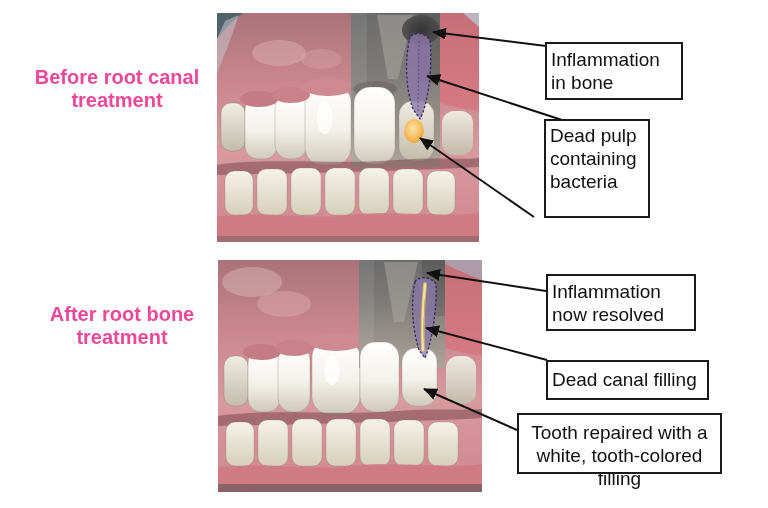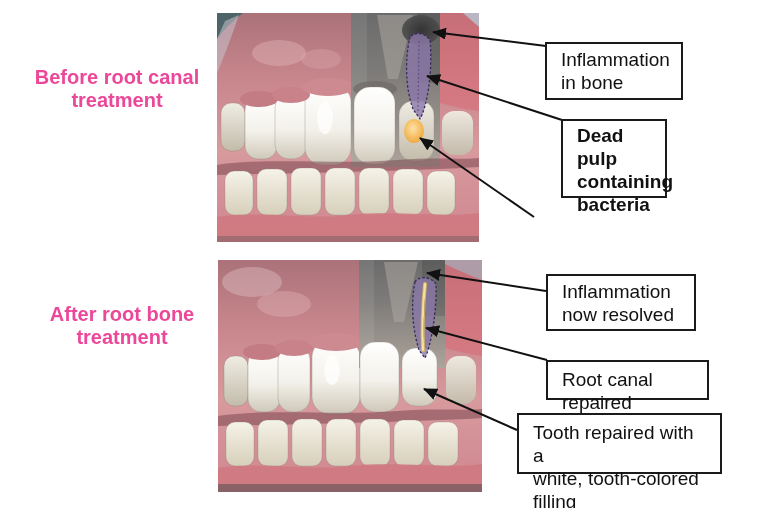--- a/index.html
+++ b/index.html
@@ -10,21 +10,21 @@
   .side-label{
     position:absolute;width:206px;text-align:center;
     font-size:20px;font-weight:bold;line-height:23px;
     white-space:pre-line;color:#ec4899;
   }
   .photo{position:absolute;z-index:1;}
   .photo svg{display:block;}
   .arrow-layer{position:absolute;left:0;top:0;width:768px;height:508px;z-index:3;pointer-events:none;}
   .callout{
     position:absolute;z-index:4;background:#ffffff;border:2px solid #1a1a1a;
-    box-sizing:border-box;font-size:19px;line-height:23px;padding:4px 14px;
+    box-sizing:border-box;font-size:19px;line-height:23px;padding:4px 4px;
     white-space:pre-line;color:#111;
   }
 </style>
 </head>
 <body>
 
 <div class="canvas">
 
   <div class="side-label" style="left:14px;top:66px;">Before root canal
 treatment</div>
@@ -181,24 +181,24 @@
     <line x1="546" y1="46" x2="433" y2="32" stroke="#111" stroke-width="2" marker-end="url(#ah)"></line>
     <line x1="562" y1="120" x2="427" y2="76" stroke="#111" stroke-width="2" marker-end="url(#ah)"></line>
     <line x1="534" y1="217" x2="420" y2="138" stroke="#111" stroke-width="2" marker-end="url(#ah)"></line>
     <line x1="546" y1="291" x2="427" y2="273" stroke="#111" stroke-width="2" marker-end="url(#ah)"></line>
     <line x1="547" y1="360" x2="426" y2="328" stroke="#111" stroke-width="2" marker-end="url(#ah)"></line>
     <line x1="517" y1="430" x2="424" y2="389" stroke="#111" stroke-width="2" marker-end="url(#ah)"></line>
   </svg>
 
   <div class="callout" style="left:545px;top:42px;width:138px;height:58px;">Inflammation
 in bone</div>
-  <div class="callout" style="left:561px;top:119px;width:106px;height:79px;padding-top:3px;font-weight:bold;">Dead pulp
+  <div class="callout" style="left:544px;top:119px;width:106px;height:99px;padding-top:3px;">Dead pulp
 containing
 bacteria</div>
 
   <div class="callout" style="left:546px;top:274px;width:150px;height:57px;">Inflammation
 now resolved</div>
-  <div class="callout" style="left:546px;top:360px;width:163px;height:40px;padding-top:6px;">Root canal repaired</div>
-  <div class="callout" style="left:517px;top:413px;width:205px;height:61px;padding-top:6px;">Tooth repaired with a
+  <div class="callout" style="left:546px;top:360px;width:163px;height:40px;padding-top:6px;">Dead canal filling</div>
+  <div class="callout" style="left:517px;top:413px;width:205px;height:61px;padding-top:6px;text-align:center;">Tooth repaired with a
 white, tooth-colored
 filling</div>
 
 </div>
 
 </body></html>

